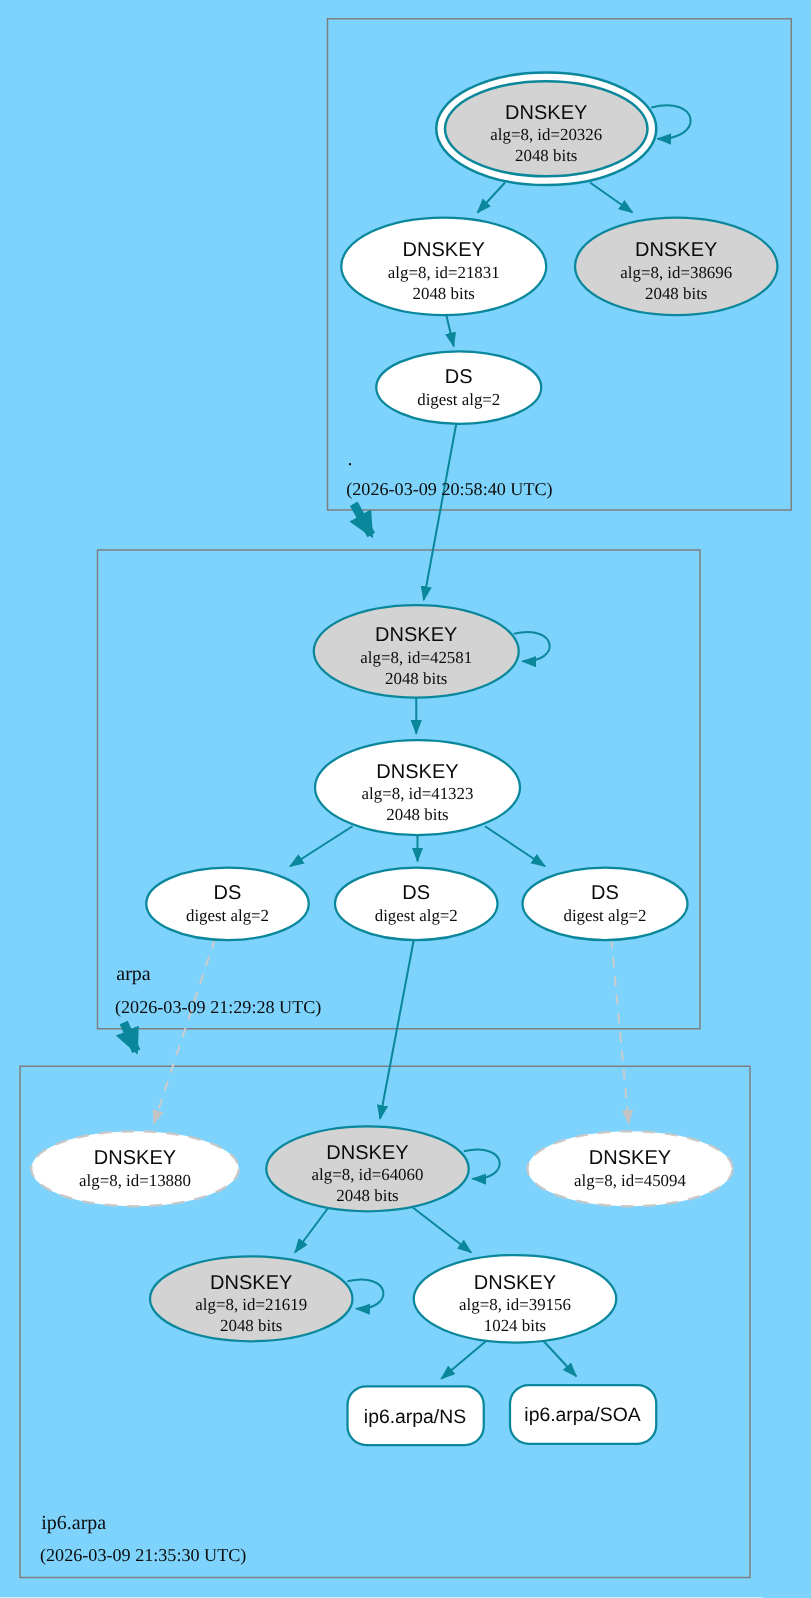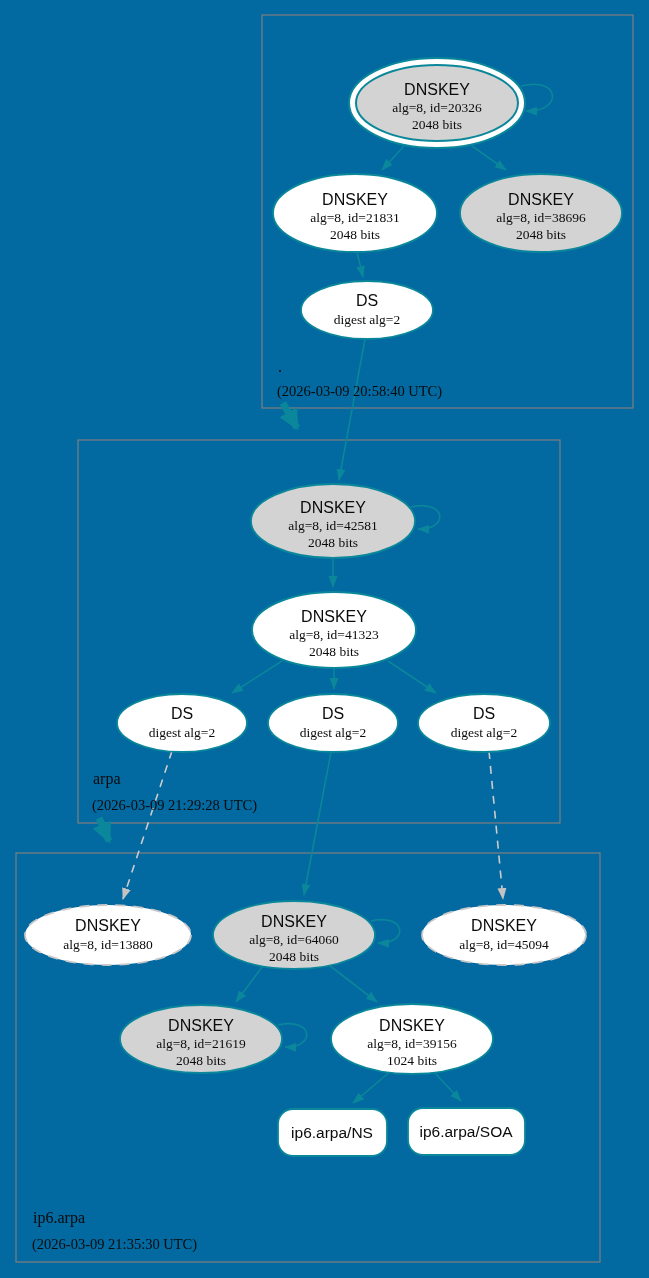--- a/index.html
+++ b/index.html
@@ -1,16 +1,16 @@
 <!DOCTYPE html>
 <html><head>
 <meta charset="utf-8">
 <style>
   html,body{margin:0;padding:0;background:#ffffff;}
-  .canvas{position:relative;width:649px;height:1278px;background:#0369a1;
+  .canvas{position:relative;width:649px;height:1278px;background:#7dd3fc;
           font-family:"Liberation Serif",serif;}
   svg{display:block;}
   text{fill:#0b0b0b;}
   .node-title{font-family:"Liberation Sans",sans-serif;font-size:16px;}
   .node-detail{font-family:"Liberation Serif",serif;font-size:13.5px;}
   .rr-label{font-family:"Liberation Sans",sans-serif;font-size:15.5px;}
   .zone-name{font-family:"Liberation Serif",serif;font-size:16px;}
   .zone-ts{font-family:"Liberation Serif",serif;font-size:14.5px;}
   .tmid{text-anchor:middle;}
 </style>

